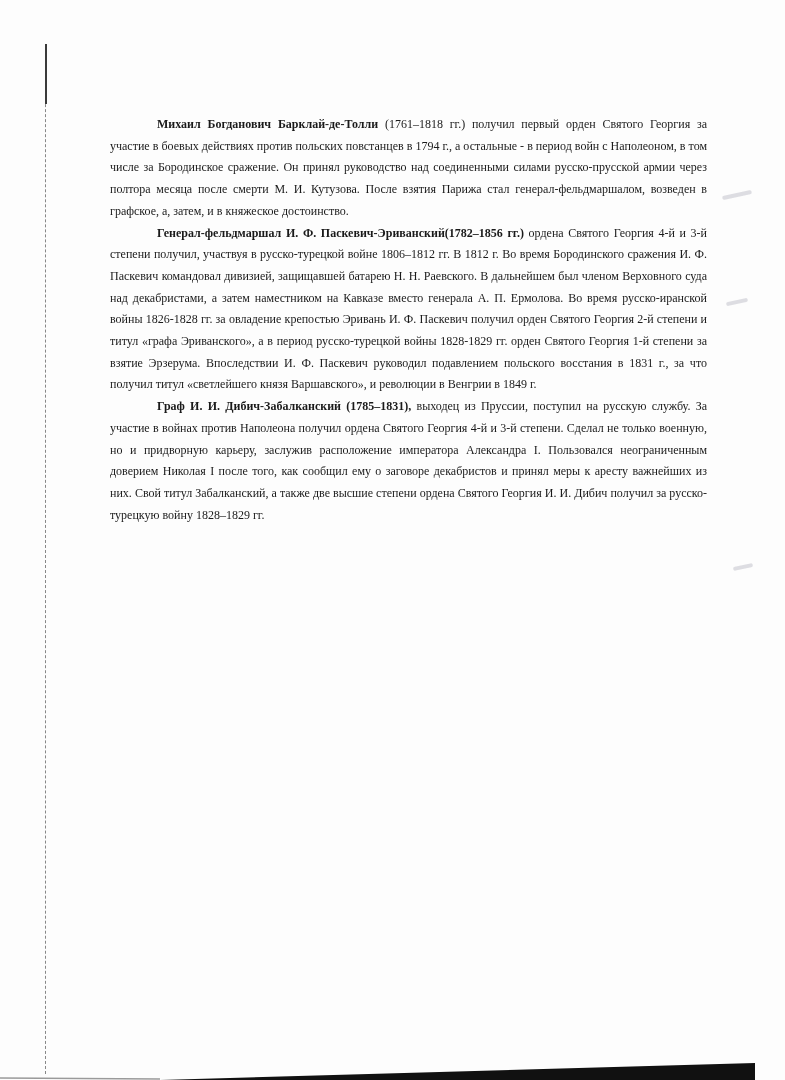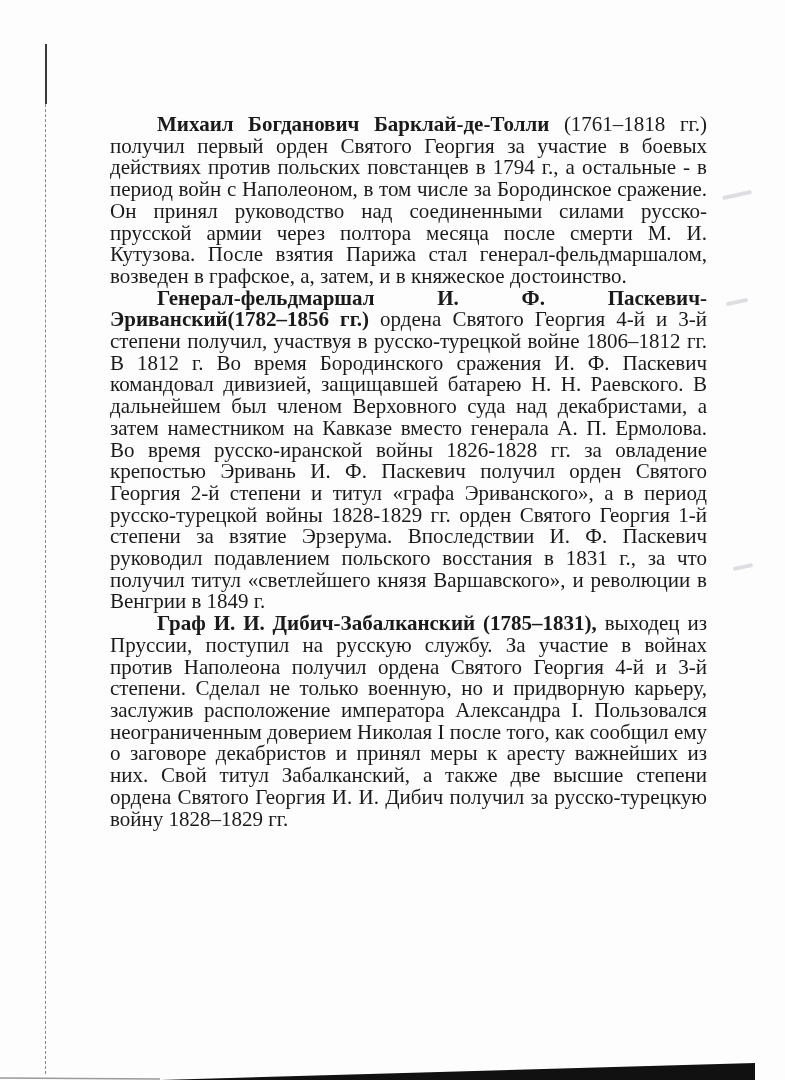--- a/index.html
+++ b/index.html
@@ -44,21 +44,21 @@
     bottom: 0;
     width: 785px;
     height: 40px;
   }
   .bottom-shadow svg { display: block; }
   .content {
     position: absolute;
     left: 110px;
     top: 114px;
     width: 597px;
-    font-size: 21px;
+    font-size: 12px;
     line-height: 21.7px;
     text-align: justify;
   }
   .para {
     margin: 0;
     text-indent: 47px;
   }
   .name {
     font-weight: bold;
   }

